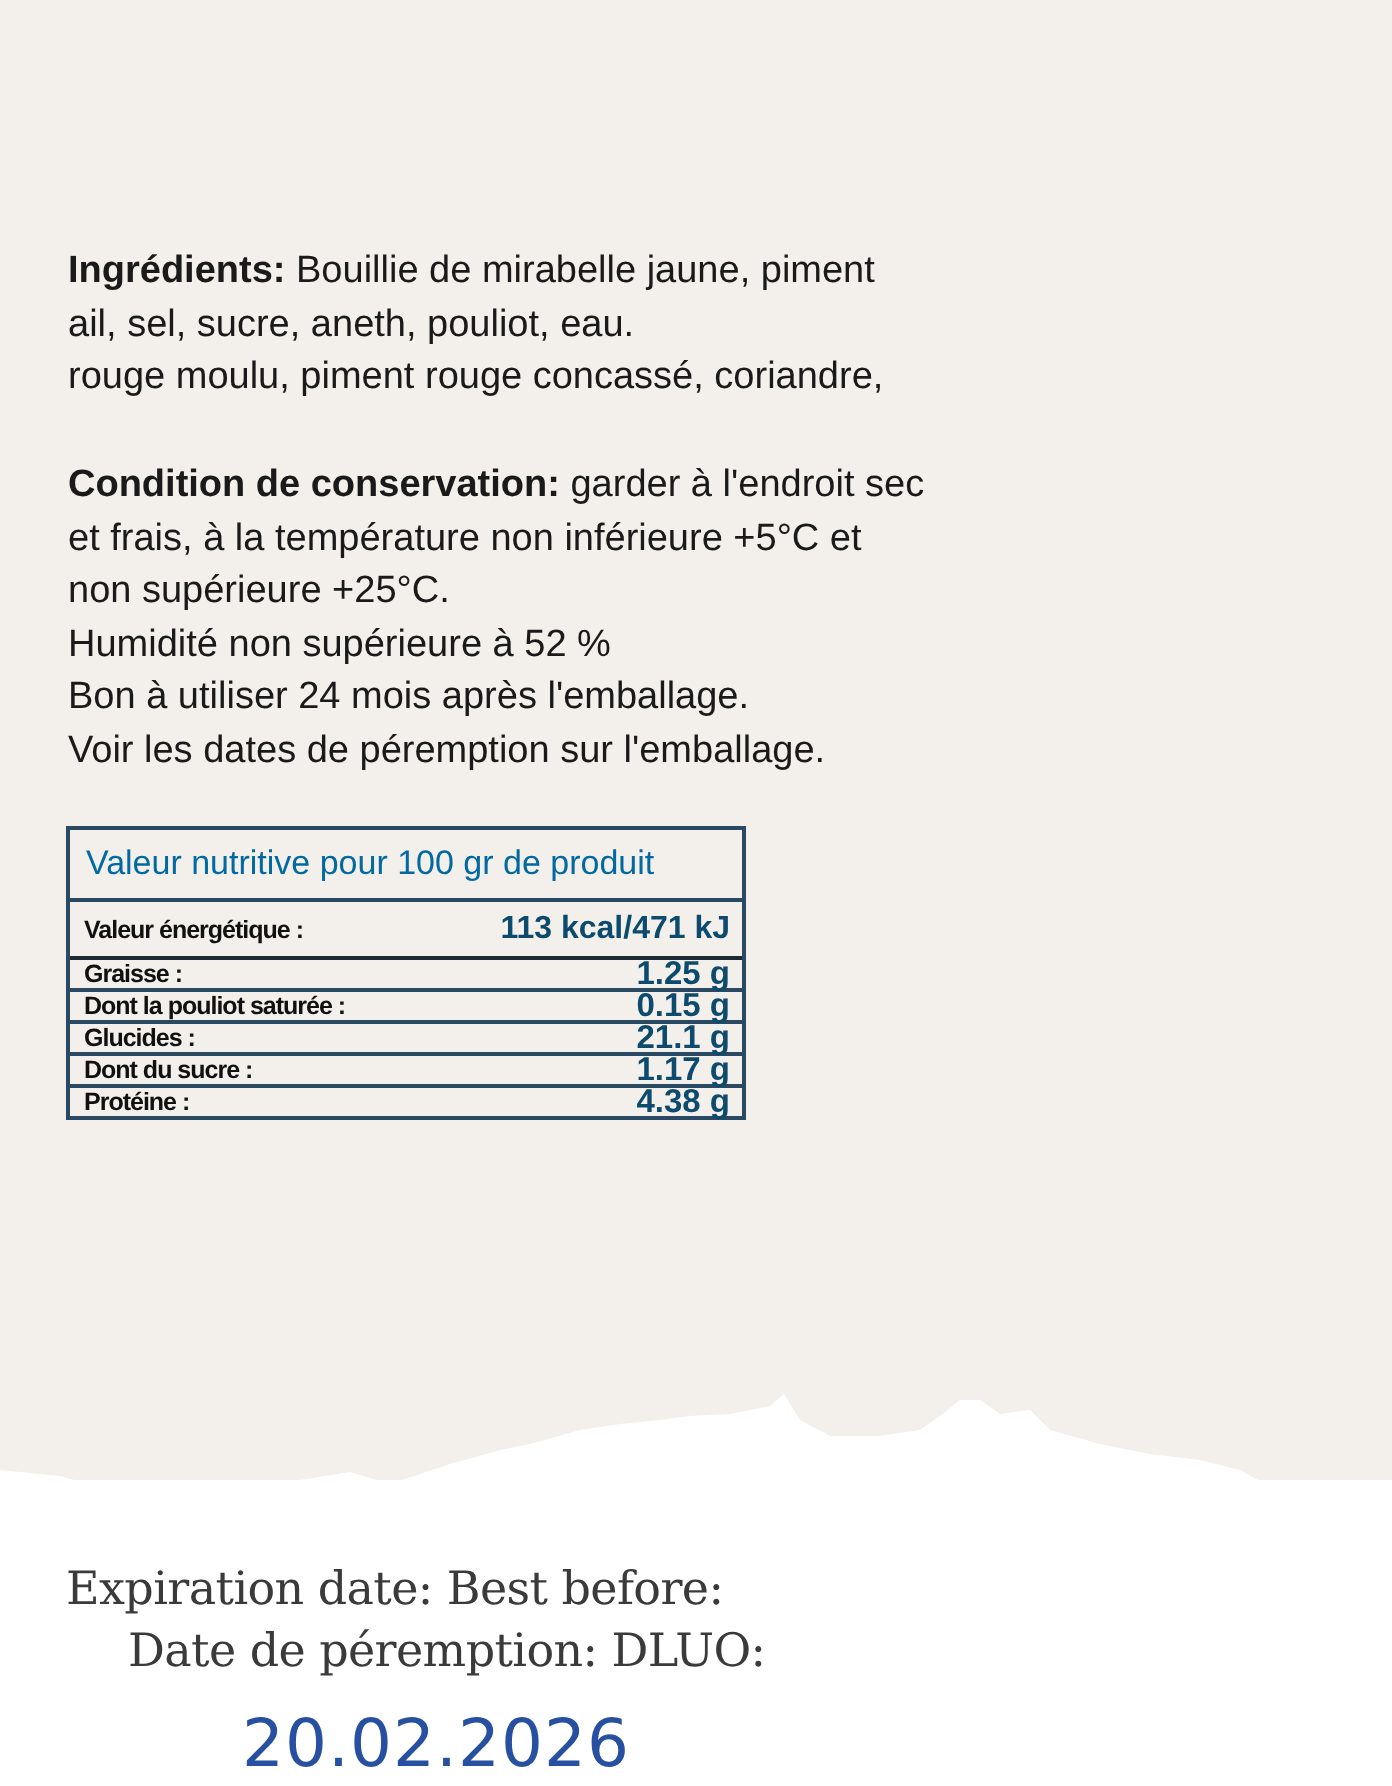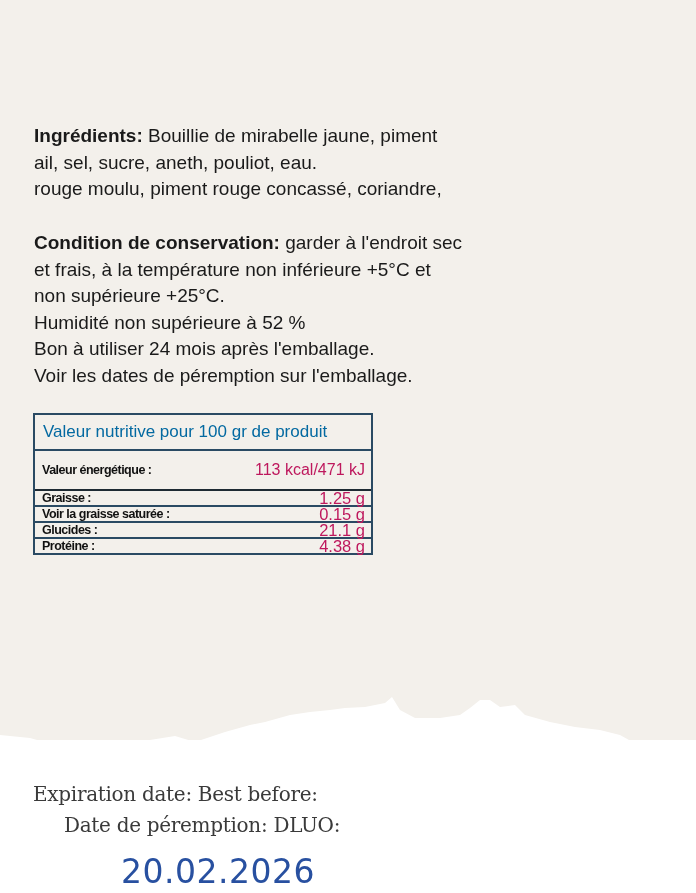--- a/index.html
+++ b/index.html
@@ -34,34 +34,34 @@
   }
   .nutri .head {
     height: 34px; font-size: 17px; color: #0369a1; padding-left: 8px;
     display: flex; align-items: center;
   }
   .nutri .row.thick { border-top: 2.5px solid #1e2a33; }
   .nutri .lab {
     font-size: 12.5px; font-weight: bold; letter-spacing: -0.5px; color: #111;
   }
   .nutri .val {
-    font-size: 16.5px; font-weight: normal; color: #be185d; text-align: center;
+    font-size: 16.5px; font-weight: bold; color: #0c4a6e; text-align: center;
   }
-  .nutri .row.energy { height: 40px; }
+  .nutri .row.energy { height: 29px; }
   .nutri .row.energy .val { font-size: 16px; }
 
   .torn {
     position: absolute; left: 0; top: 680px; width: 696px; height: 213px;
   }
   .bottom {
     position: absolute; left: 0; top: 740px; width: 696px; height: 153px; background: #ffffff;
   }
   .exp {
     position: absolute; font-family: "DejaVu Serif", "Liberation Serif", serif;
-    color: #3a3a3a; font-size: 20px; white-space: nowrap; letter-spacing: -0.3px;
+    color: #3a3a3a; font-size: 23px; white-space: nowrap; letter-spacing: -0.3px;
   }
   #exp1 { left: 33px; top: 782px; }
   #exp2 { left: 64px; top: 813px; }
   #expdate {
     position: absolute; left: 121px; top: 852px;
     font-family: "DejaVu Sans", sans-serif; font-size: 33px; color: #2850a0;
     letter-spacing: 0.5px; white-space: nowrap;
   }
 </style>
 </head>
@@ -86,26 +86,30 @@
   <div class="head">Valeur nutritive pour 100 gr de produit</div>
   <div class="row energy">
     <span class="lab">Valeur énergétique :</span>
     <span class="val">113 kcal/471 kJ</span>
   </div>
   <div class="row thick">
     <span class="lab">Graisse :</span>
     <span class="val">1.25 g</span>
   </div>
   <div class="row">
-    <span class="lab">Voir la graisse saturée :</span>
+    <span class="lab">Dont la pouliot saturée :</span>
     <span class="val">0.15 g</span>
   </div>
   <div class="row">
     <span class="lab">Glucides :</span>
     <span class="val">21.1 g</span>
+  </div>
+  <div class="row">
+    <span class="lab">Dont du sucre :</span>
+    <span class="val">1.17 g</span>
   </div>
   <div class="row">
     <span class="lab">Protéine :</span>
     <span class="val">4.38 g</span>
   </div>
 </div>
 
 <svg class="torn" viewBox="0 0 696 213" preserveAspectRatio="none">
   <path fill="#ffffff" d="M0,55 L30,58 L55,65 L70,70 L95,74 L120,70 L150,60 L175,56 L195,62 L225,52 L250,45 L265,42 L290,35 L310,32 L330,30 L345,28 L365,27 L385,23 L392,17 L400,30 L415,38 L440,38 L460,35 L470,28 L480,20 L490,20 L500,27 L515,25 L525,35 L550,42 L575,47 L600,50 L620,55 L638,65 L650,70 L665,72 L680,65 L696,62 L696,213 L0,213 Z"></path>
 </svg>

